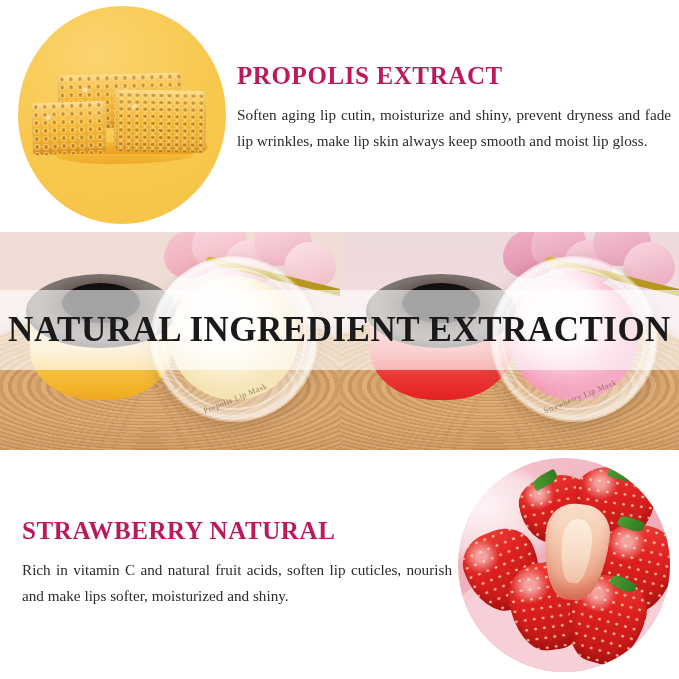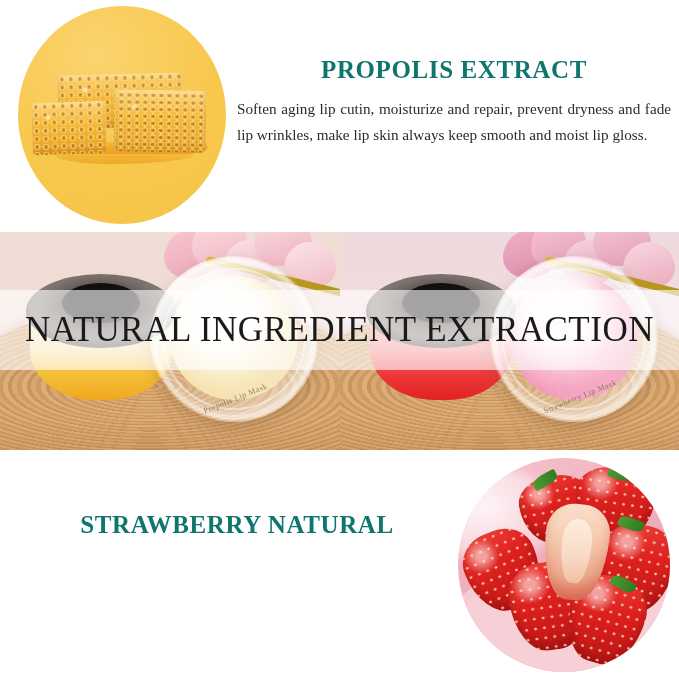--- a/index.html
+++ b/index.html
@@ -54,25 +54,24 @@
     position:absolute;left:24px;top:96px;width:140px;height:10px;
     background:linear-gradient(180deg,rgba(247,190,60,.95),rgba(228,150,20,.65));
     border-radius:0 0 60% 40%/0 0 100% 100%;
     filter:blur(.6px);
   }
 
   .prop-text{position:absolute;left:237px;top:52px;width:434px;}
   .head{
     font-weight:bold;
     letter-spacing:.6px;
-    color:#0f766e;
+    color:#be185d;
     font-size:25px;
     line-height:1.1;
-    margin:4px 0 12px 0;
-    text-align:center;
+    margin:10px 0 12px 0;
   }
   .body-p{
     margin:0;
     font-size:15.2px;
     line-height:1.72;
     color:#2b2b2b;
     text-align:justify;
     text-justify:inter-word;
   }
 
@@ -156,21 +155,21 @@
 
   
   .band-overlay{
     position:absolute;left:0;top:58px;width:679px;height:80px;
     background:rgba(255,255,255,.62);
   }
   .band-title{
     position:absolute;left:0;top:58px;width:679px;height:80px;
     display:flex;align-items:center;justify-content:center;
     font-size:35px;
-    font-weight:normal;
+    font-weight:bold;
     letter-spacing:.5px;
     color:#1a1a1a;
     white-space:nowrap;
     font-family:"Liberation Serif","DejaVu Serif",serif;
   }
 
   
   .sec-straw{position:absolute;left:0;top:450px;width:679px;height:229px;background:#fff;}
   .straw-text{position:absolute;left:22px;top:57px;width:430px;}
   .straw-text .head{font-size:25px;margin-bottom:12px;}
@@ -238,21 +237,21 @@
         </div>
         <div class="hc-slab hc-c">
           <div class="comb"></div>
         </div>
         <div class="honey-drip"></div>
       </div>
     </div>
 
     <div class="prop-text">
       <h2 class="head">PROPOLIS EXTRACT</h2>
-      <p class="body-p">Soften aging lip cutin, moisturize and repair, prevent dryness and fade lip wrinkles, make lip skin always keep smooth and moist lip gloss.</p>
+      <p class="body-p">Soften aging lip cutin, moisturize and shiny, prevent dryness and fade lip wrinkles, make lip skin always keep smooth and moist lip gloss.</p>
     </div>
   </div>
 
   <div class="sec-banner">
 
     <div class="panel panel-left">
       <div class="pl-wall"></div>
       <div class="wood"></div>
       <div class="wood-edge"></div>
 
@@ -310,20 +309,21 @@
     </div>
 
     <div class="band-overlay"></div>
     <div class="band-title">NATURAL  INGREDIENT  EXTRACTION</div>
   </div>
 
   <div class="sec-straw">
 
     <div class="straw-text">
       <h2 class="head">STRAWBERRY NATURAL</h2>
+      <p class="body-p">Rich in vitamin C and natural fruit acids, soften lip cuticles, nourish and make lips softer, moisturized and shiny.</p>
     </div>
 
     <div class="straw-oval">
       <div class="straw-plate"></div>
       <div class="straw-blur"></div>
 
       <div class="berry" style="left:62px;top:18px;width:72px;height:66px;transform:rotate(-10deg);">
           <div class="seeds"></div>
         </div>
       <div class="leaf" style="left:74px;top:16px;transform:rotate(-28deg);"></div>

